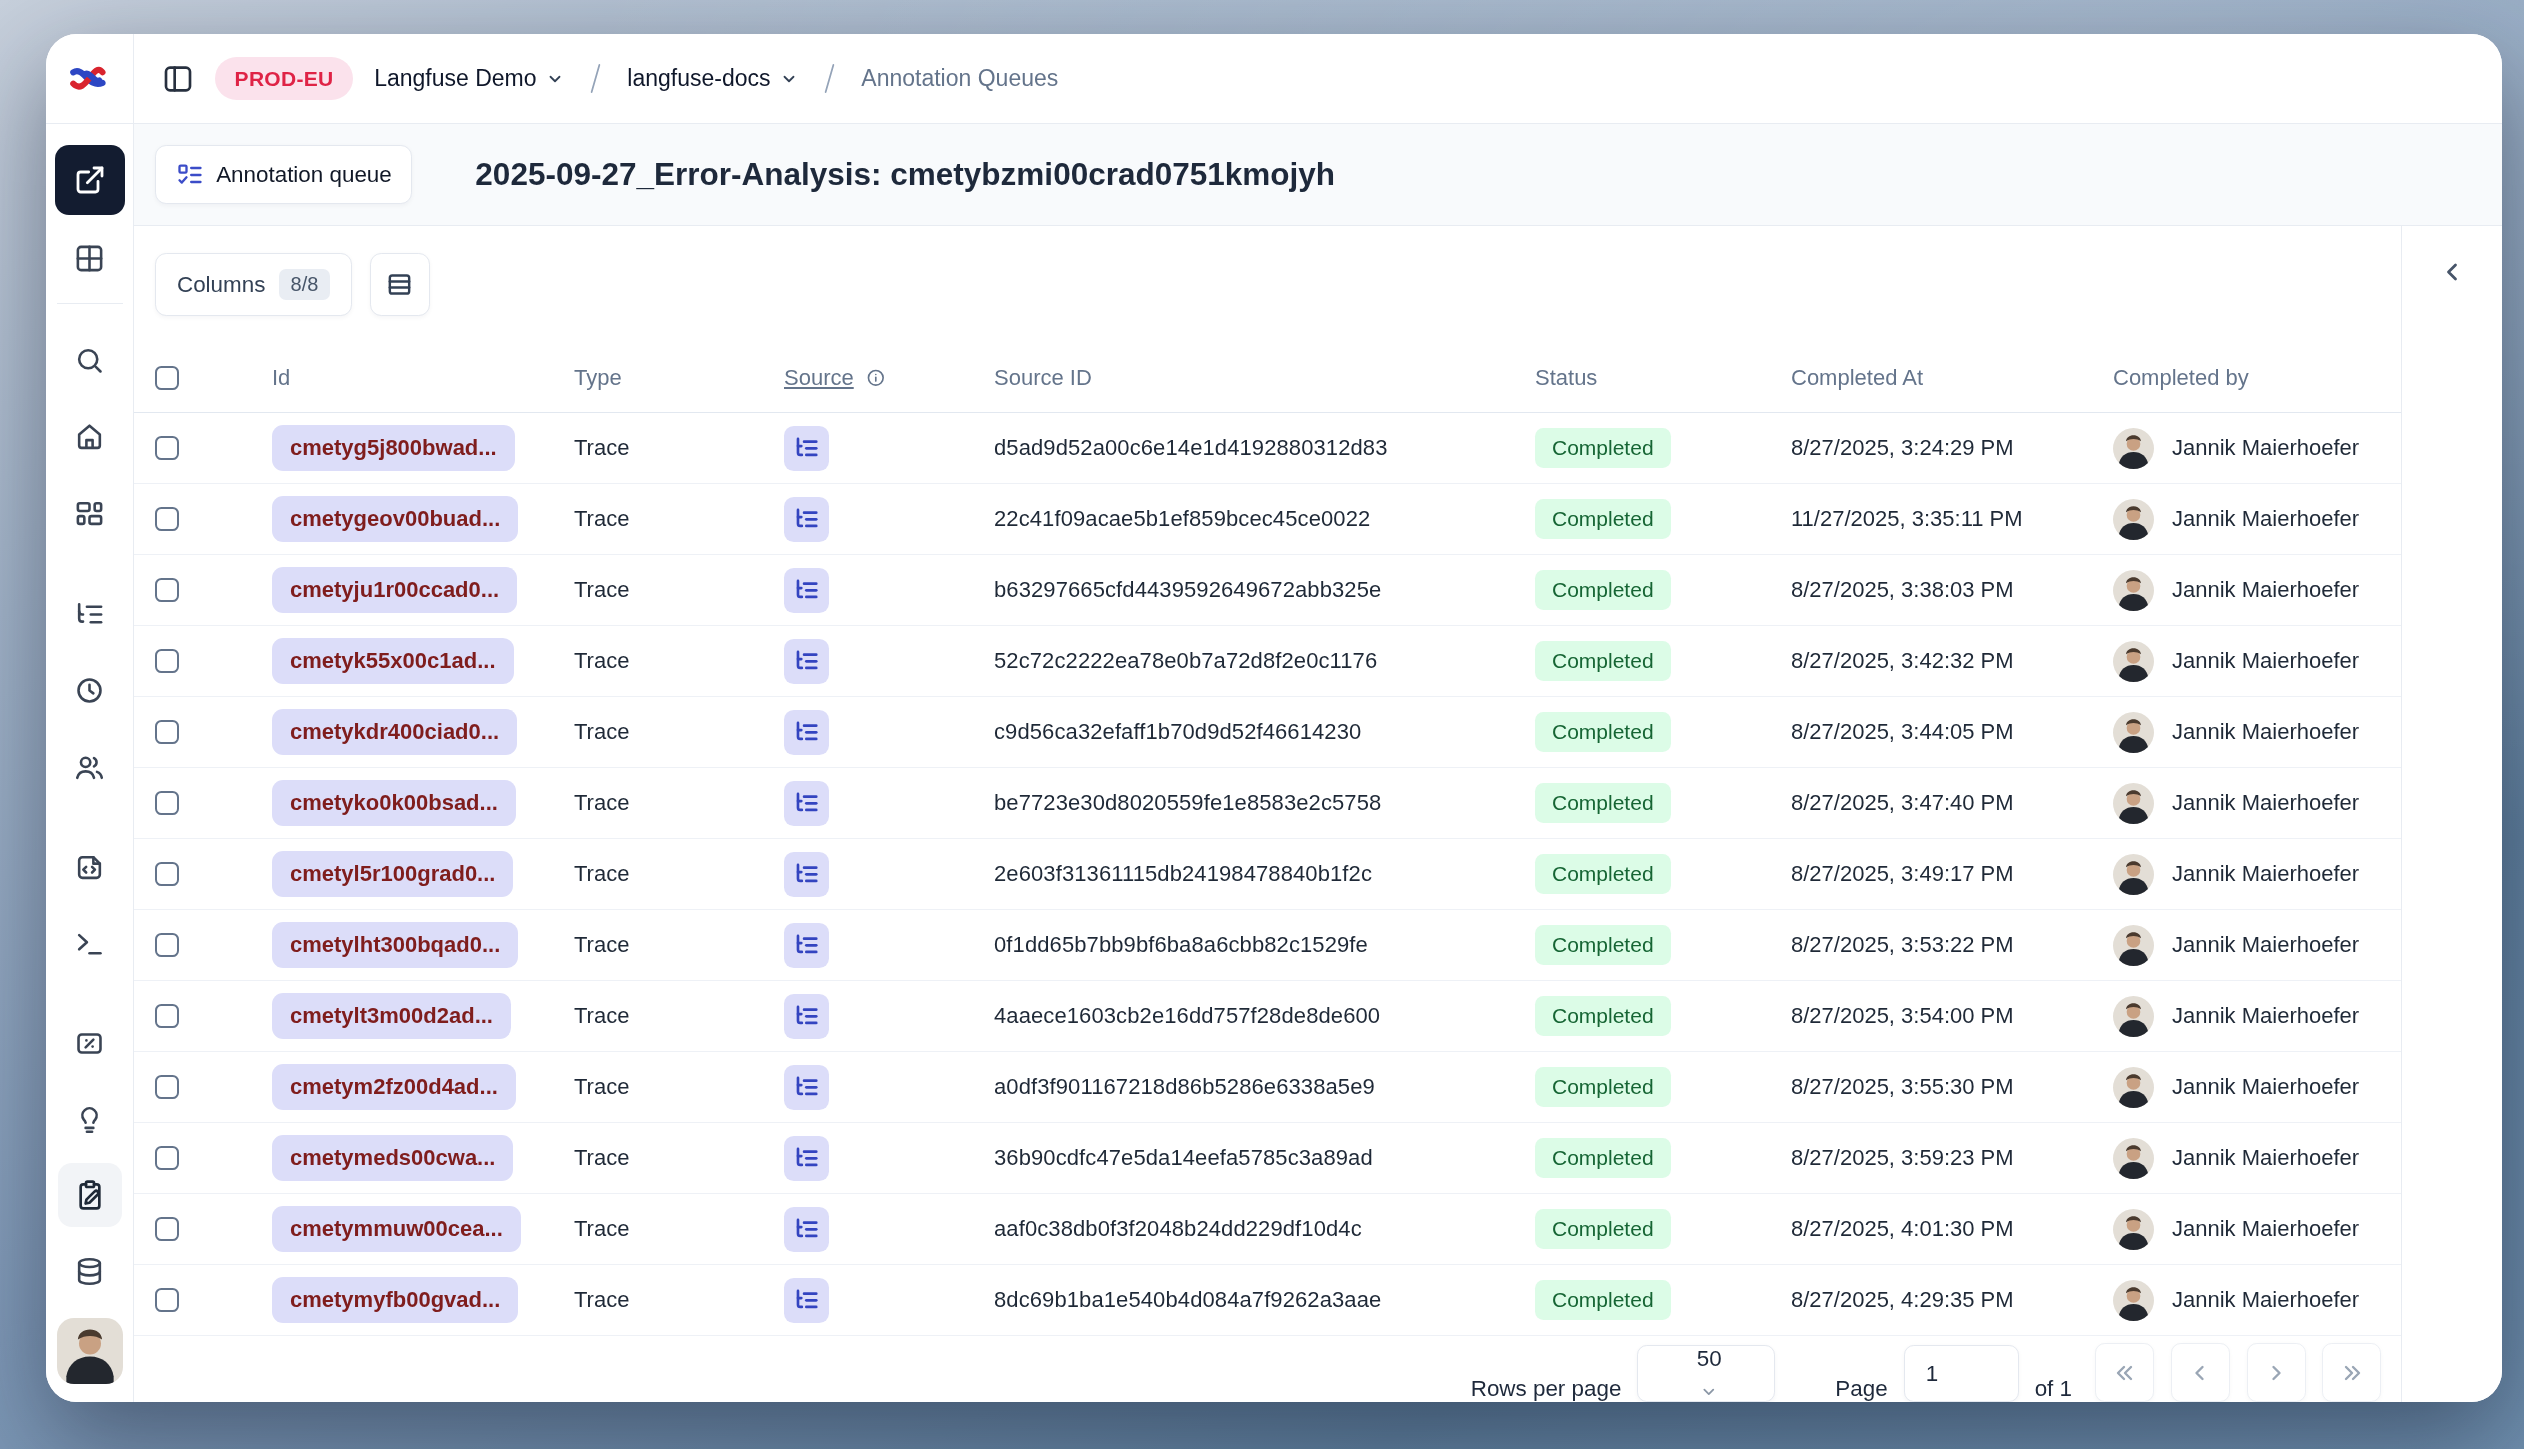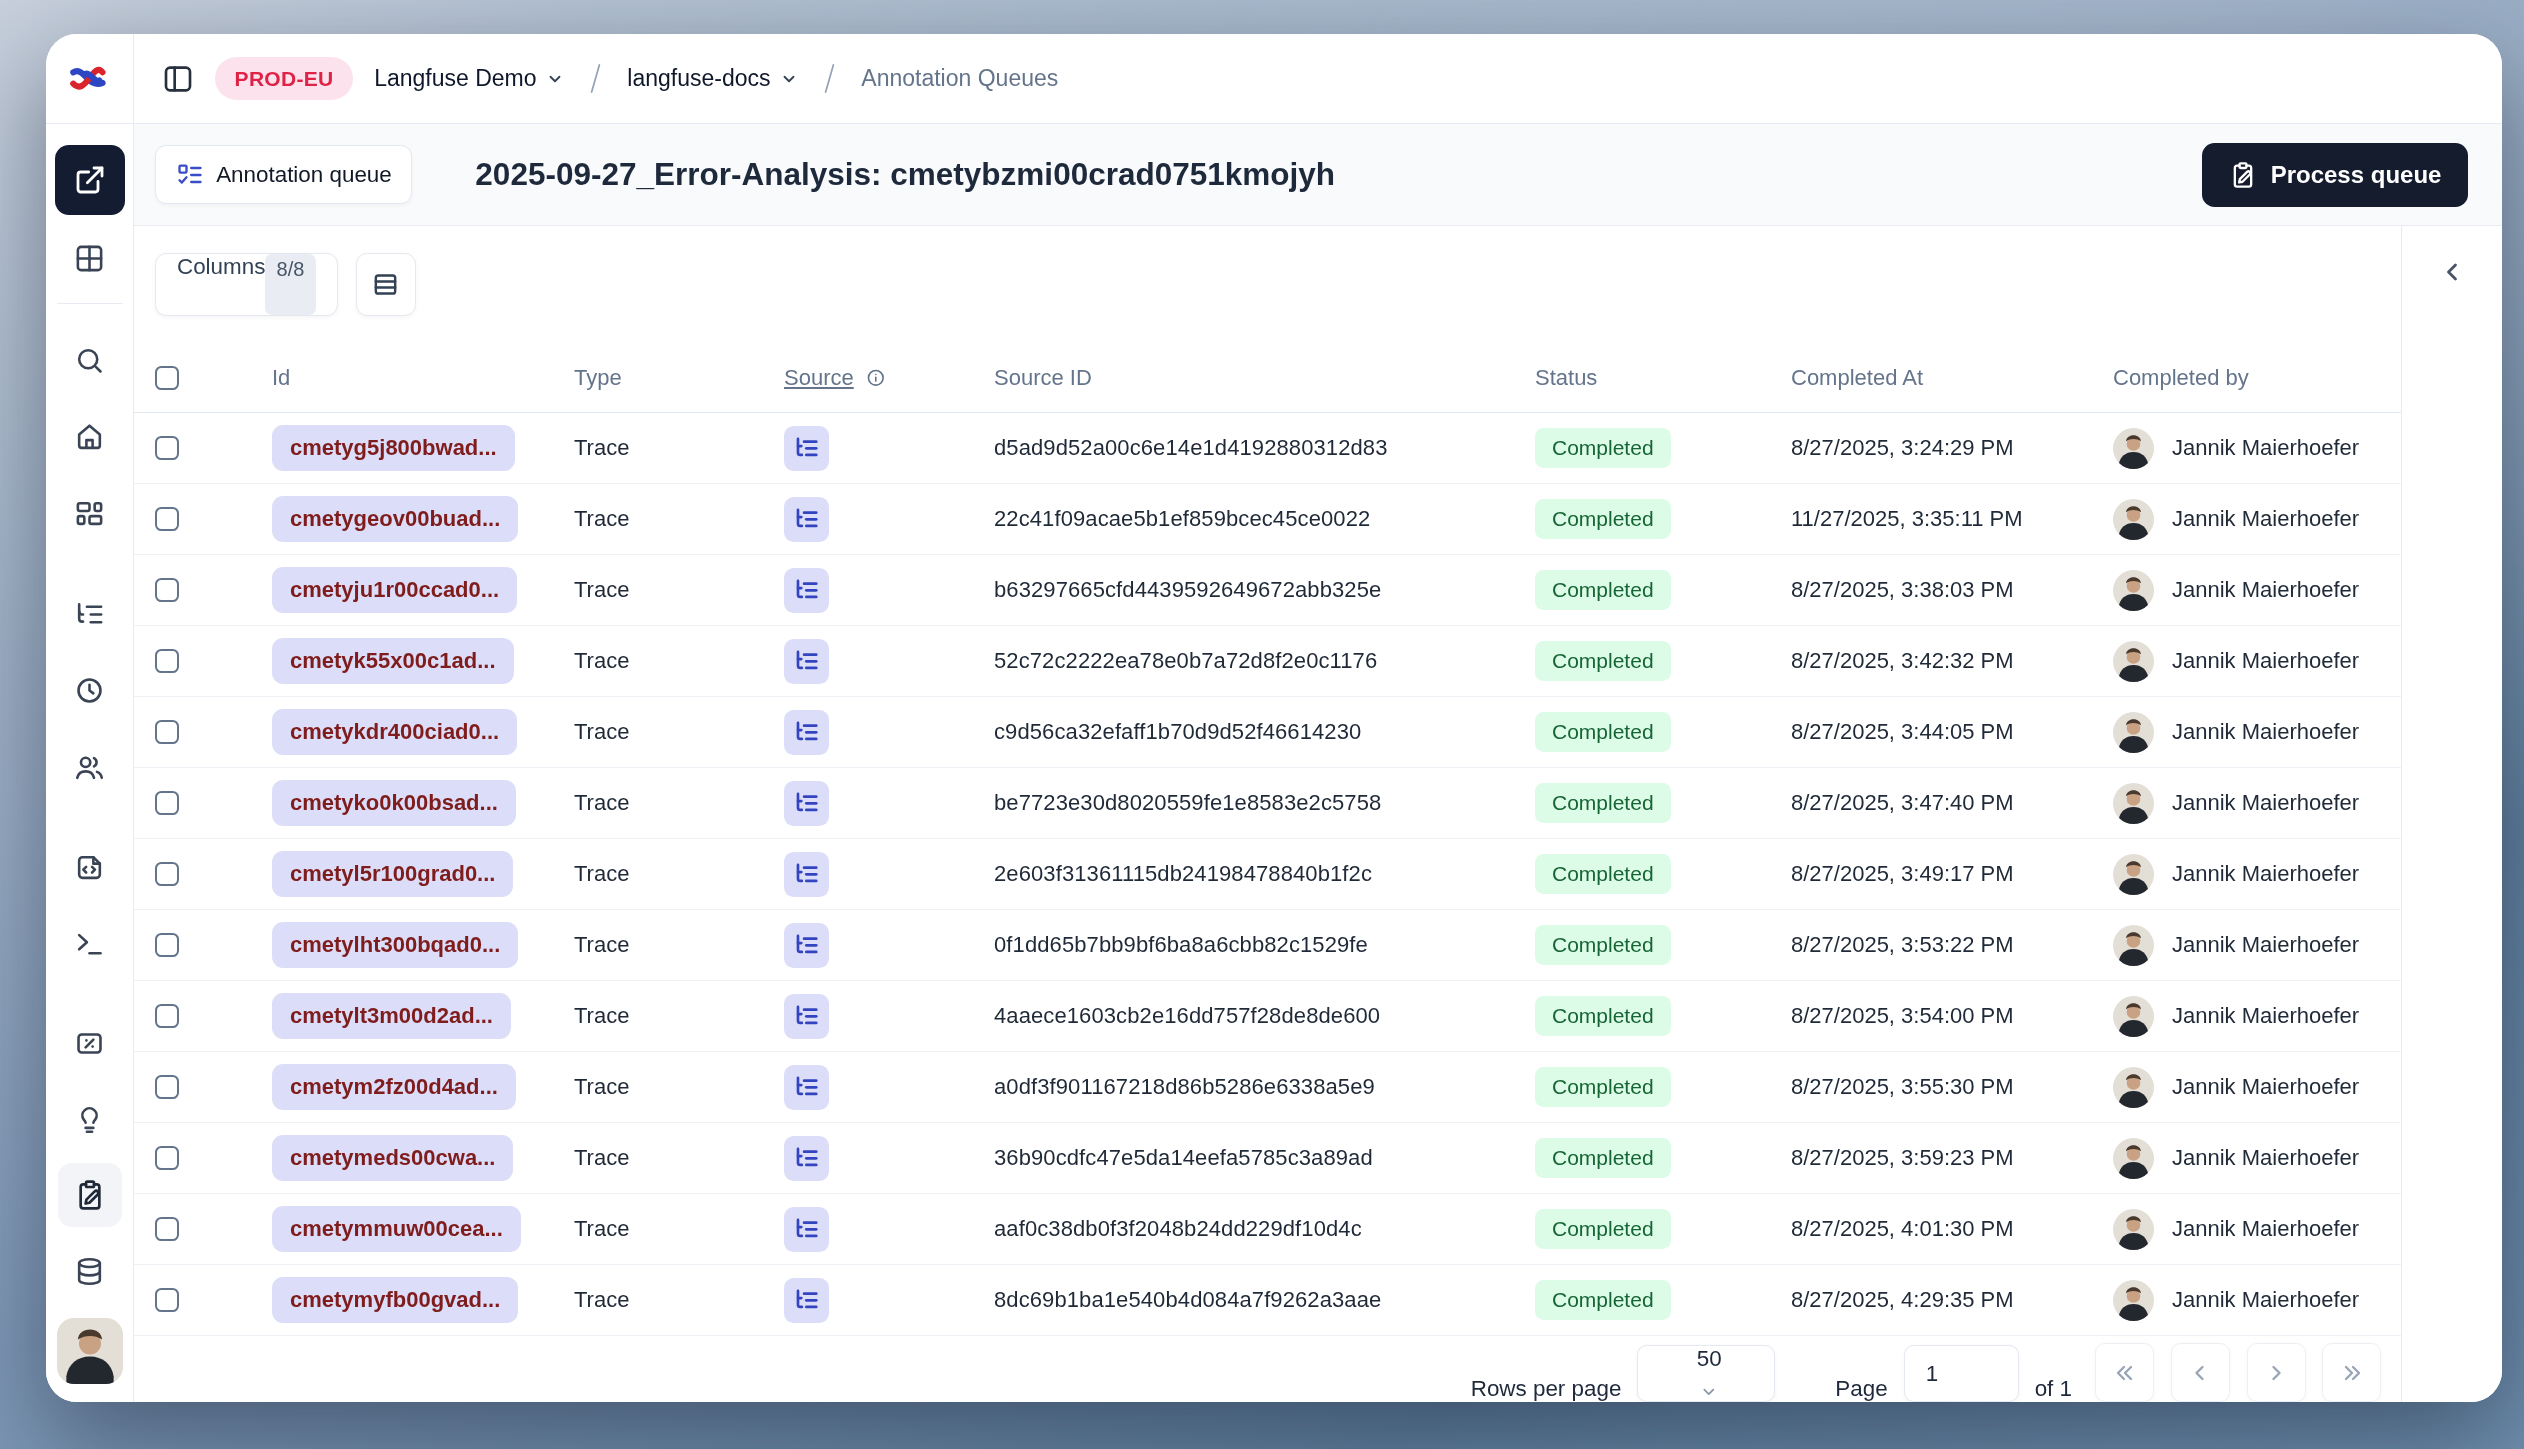--- a/index.html
+++ b/index.html
@@ -71,21 +71,21 @@
     font-size: 24px; font-weight: 600; font-family: inherit; cursor: pointer;
   }
   .content-row { flex: 1; display: flex; min-height: 0; }
   .content { flex: 1; display: flex; flex-direction: column; min-width: 0; }
   .right-panel { flex: 0 0 101px; border-left: 1px solid #e8ecf2; background:#fff; display:flex; justify-content:center; }
   .collapse-btn { margin-top: 25px; width: 42px; height: 42px; color:#475569; }
   
   .toolbar { height: 117px; flex: 0 0 117px; display: flex; align-items: center; gap: 18px; padding: 0 21px; }
   .columns-btn {
     height: 63px; background: #fff; border: 1px solid #e4e8ef; border-radius: 11.2px;
-    display: flex; padding: 0 21px;
+    display: flex; align-items: center; gap: 14px; padding: 0 21px;
     font-size: 22.4px; color: #334155; font-weight: 500; font-family: inherit; cursor: pointer;
     box-shadow: 0 1.4px 4.2px rgba(15,23,42,.04);
   }
   .columns-count { background: #e9edf3; color: #475569; border-radius: 7px; padding: 4.2px 11.2px; font-size: 20px; font-weight: 500; }
   .sq-btn {
     width: 60px; height: 63px; background: #fff; border: 1px solid #e4e8ef; border-radius: 11.2px;
     display:flex; align-items:center; justify-content:center; color:#334155; cursor:pointer;
     box-shadow: 0 1.4px 4.2px rgba(15,23,42,.04);
   }
   
@@ -304,28 +304,20 @@
             <rect x="3" y="4" width="6" height="6" rx="1"></rect>
             <path d="m3 16.5 2 2 4-4.5"></path>
             <path d="M13 6h8"></path>
             <path d="M13 12h8"></path>
             <path d="M13 18h8"></path>
           </svg>
         <span>Annotation queue</span>
       </div>
       <span class="page-title">2025-09-27_Error-Analysis: cmetybzmi00crad0751kmojyh</span>
       <span class="spacer"></span>
-      <button class="primary-btn">
-        <svg class="ic" width="28" height="28" viewBox="0 0 24 24" fill="none" stroke="#ffffff" stroke-width="2" stroke-linecap="round" stroke-linejoin="round">
-            <rect x="9" y="2" width="6" height="4" rx="1"></rect>
-            <path d="M15 4h2a2 2 0 0 1 2 2v14a2 2 0 0 1-2 2H7a2 2 0 0 1-2-2V6a2 2 0 0 1 2-2h2"></path>
-            <path d="m8.7 18.4.6-2.9 6.2-6.2a1.63 1.63 0 0 1 2.3 2.3l-6.2 6.2Z"></path>
-          </svg>
-        <span>Process queue</span>
-      </button>
     </div>
 
     <div class="content-row">
       <div class="content">
 
         <div class="toolbar">
           <button class="columns-btn">
             <span>Columns</span>
             <span class="columns-count">8/8</span>
           </button>

